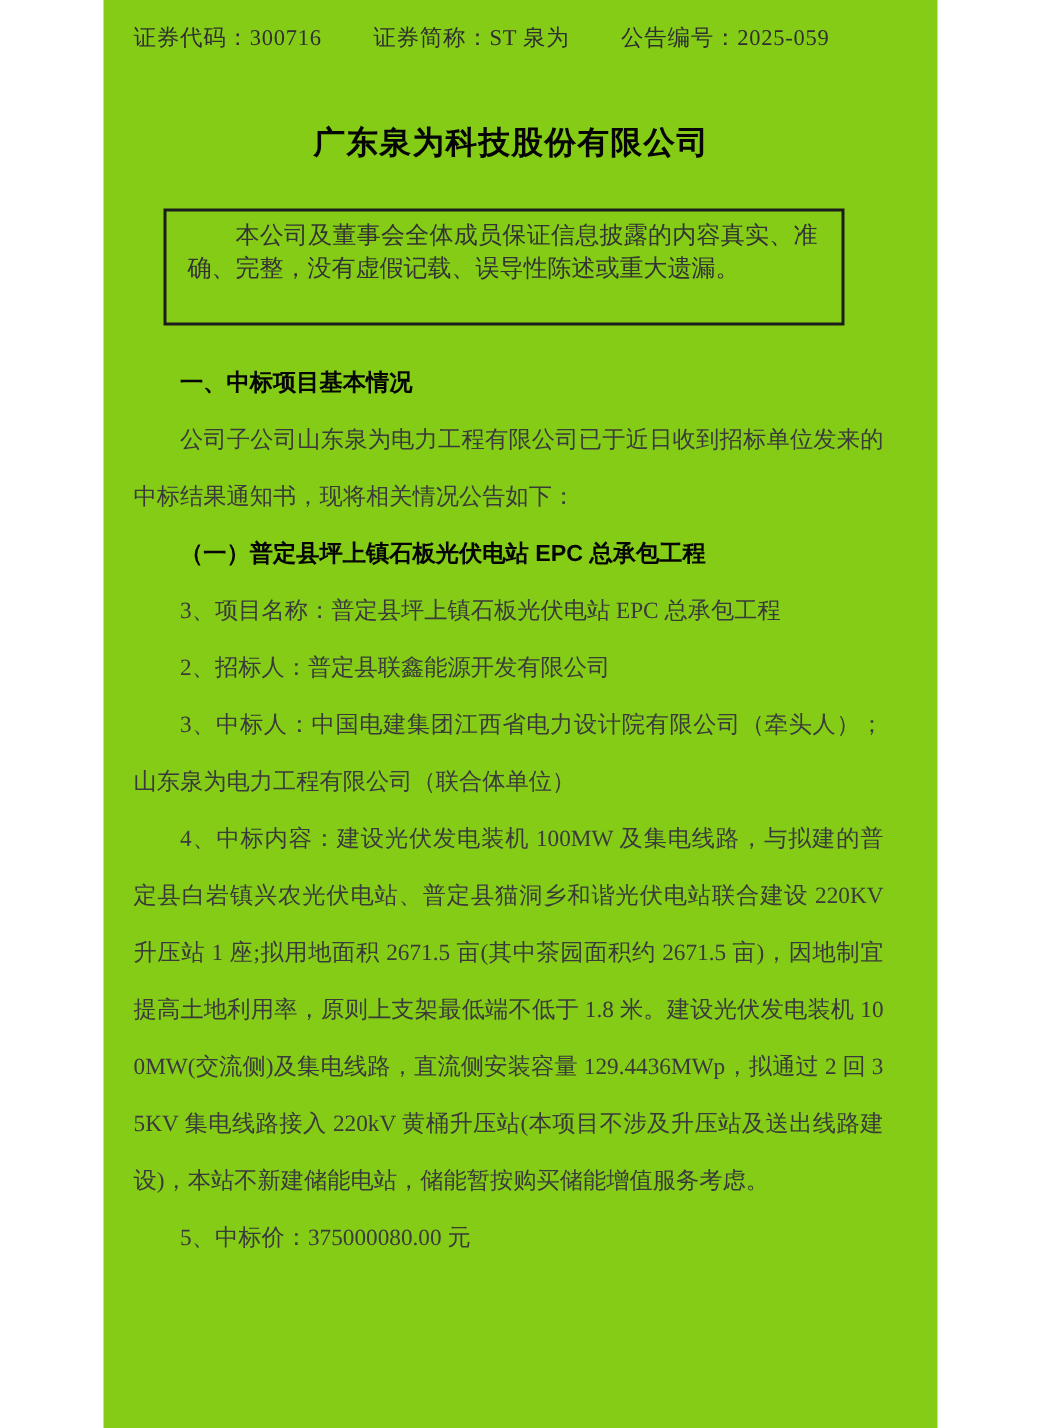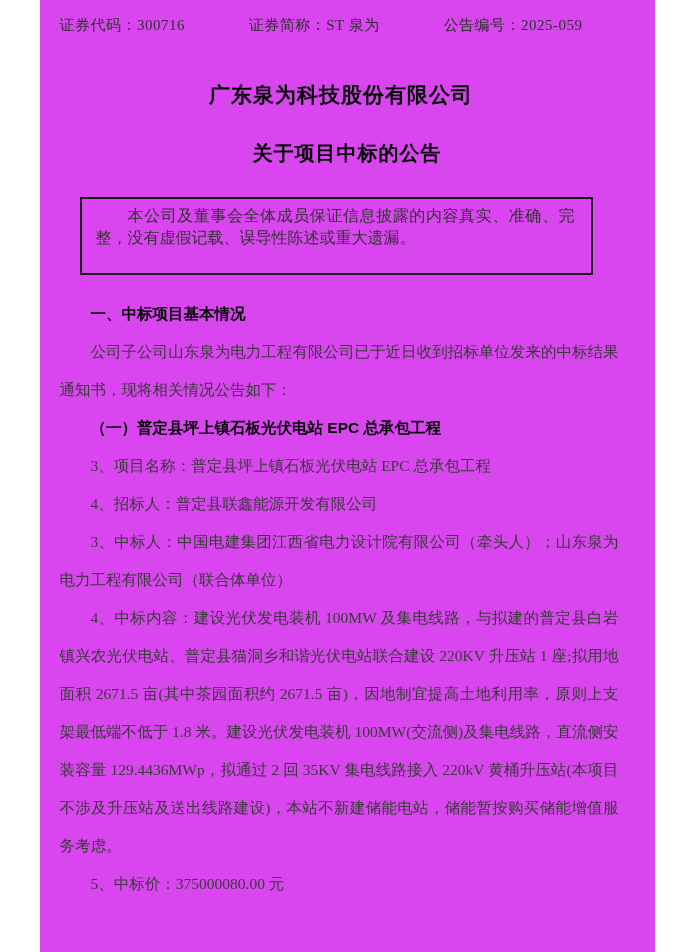--- a/index.html
+++ b/index.html
@@ -3,24 +3,24 @@
 <meta charset="utf-8">
 <style>
   * { box-sizing: border-box; }
   html, body {
     margin: 0;
     padding: 0;
     background: #ffffff;
   }
   .page {
     position: relative;
-    width: 615px;
+    width: 556px;
     height: 952px;
     margin: 0 auto;
-    background: #d946ef;
+    background: #84cc16;
     overflow: hidden;
     font-family: "Liberation Serif", "DejaVu Serif", serif;
     color: #3a3a3a;
   }
   .doc-header {
     display: flex;
     justify-content: space-between;
     align-items: baseline;
     padding: 16px 72px 0 20px;
     font-size: 15px;
@@ -81,31 +81,30 @@
 
 <div class="page">
 
   <div class="doc-header">
     <span>证券代码：300716</span>
     <span>证券简称：ST 泉为</span>
     <span>公告编号：2025-059</span>
   </div>
 
   <h1 class="company-title">广东泉为科技股份有限公司</h1>
-  <h2 class="doc-title">关于项目中标的公告</h2>
 
   <div class="disclaimer-box">
     <p>本公司及董事会全体成员保证信息披露的内容真实、准确、完整，没有虚假记载、误导性陈述或重大遗漏。</p>
   </div>
 
   <div class="doc-body">
     <p class="para sec-heading">一、中标项目基本情况</p>
     <p class="para">公司子公司山东泉为电力工程有限公司已于近日收到招标单位发来的中标结果通知书，现将相关情况公告如下：</p>
     <p class="para sec-heading">（一）普定县坪上镇石板光伏电站 EPC 总承包工程</p>
     <p class="para">3、项目名称：普定县坪上镇石板光伏电站 EPC 总承包工程</p>
-    <p class="para">4、招标人：普定县联鑫能源开发有限公司</p>
+    <p class="para">2、招标人：普定县联鑫能源开发有限公司</p>
     <p class="para">3、中标人：中国电建集团江西省电力设计院有限公司（牵头人）；山东泉为电力工程有限公司（联合体单位）</p>
     <p class="para">4、中标内容：建设光伏发电装机 100MW 及集电线路，与拟建的普定县白岩镇兴农光伏电站、普定县猫洞乡和谐光伏电站联合建设 220KV 升压站 1 座;拟用地面积 2671.5 亩(其中茶园面积约 2671.5 亩)，因地制宜提高土地利用率，原则上支架最低端不低于 1.8 米。建设光伏发电装机 100MW(交流侧)及集电线路，直流侧安装容量 129.4436MWp，拟通过 2 回 35KV 集电线路接入 220kV 黄桶升压站(本项目不涉及升压站及送出线路建设)，本站不新建储能电站，储能暂按购买储能增值服务考虑。</p>
     <p class="para">5、中标价：375000080.00 元</p>
 
   </div>
 
 </div>
 
 </body></html>

